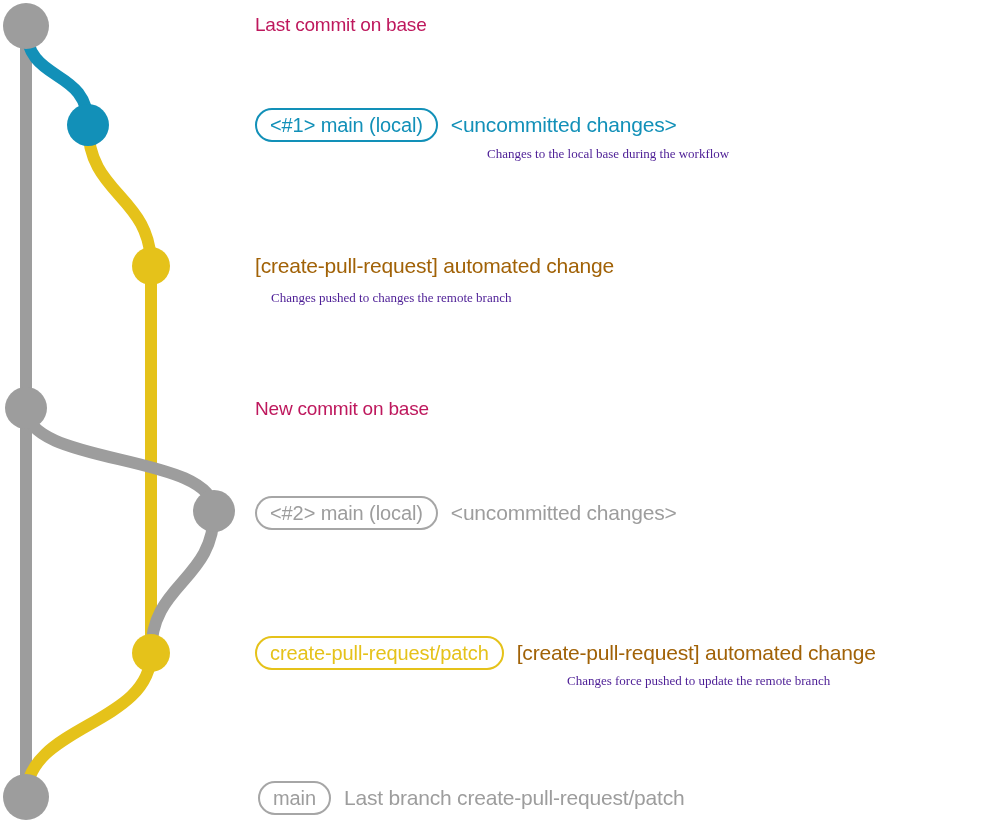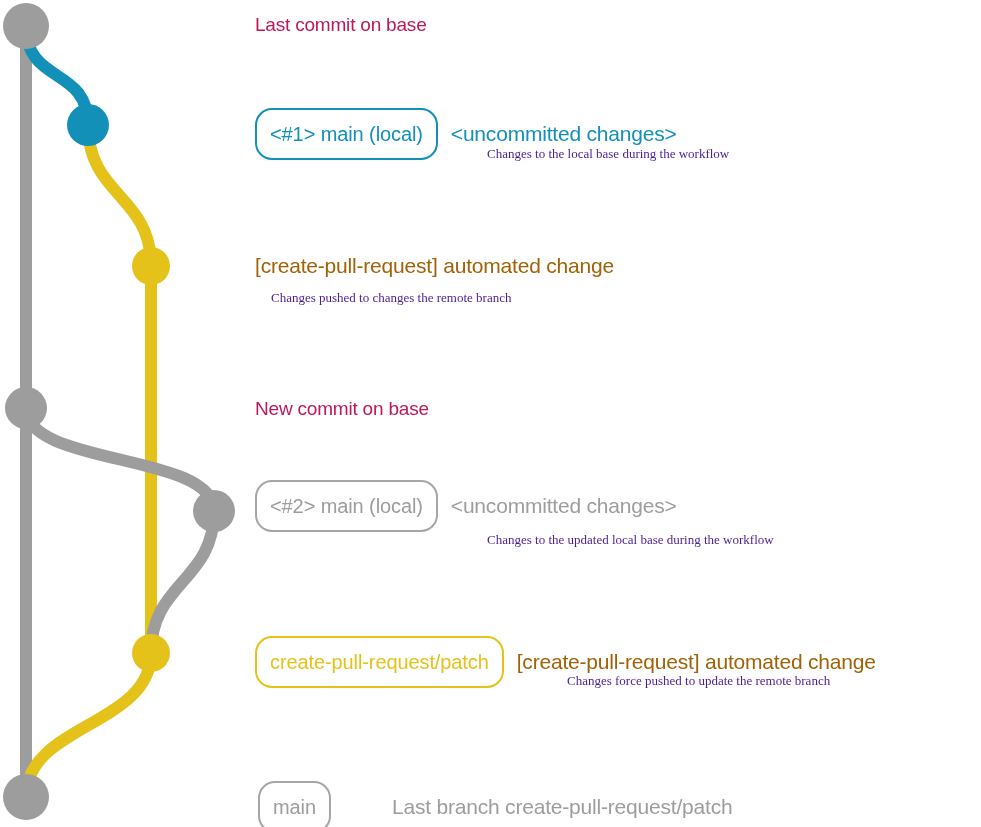--- a/index.html
+++ b/index.html
@@ -40,21 +40,21 @@
   }
 
   .badge {
     display: inline-flex;
     align-items: center;
     justify-content: center;
     box-sizing: border-box;
     border-radius: 17px;
     border-style: solid;
     border-width: 2px;
-    height: 52px;
+    height: 34px;
     padding: 13px 13px;
     font-size: 20px;
     letter-spacing: -0.1px;
     background: #ffffff;
   }
 
   .badge-blue   { border-color: #1290b8; color: #1290b8; }
   .badge-gray   { border-color: #a6a6a6; color: #9d9d9d; }
   .badge-yellow { border-color: #e5c21a; color: #e5c21a; }
 
@@ -124,30 +124,29 @@
     <span class="badge badge-blue">&lt;#1&gt; main (local)</span>
     <span class="subject subject-blue gap-after-badge">&lt;uncommitted changes&gt;</span>
   </div>
   <div class="description" style="left:487px; top:146px;">Changes to the local base during the workflow</div>
 
   <div class="plain-subject subject-yellow" style="left:255px; top:254px;">[create-pull-request] automated change</div>
   <div class="description" style="left:271px; top:290px;">Changes pushed to changes the remote branch</div>
 
   <div class="plain-heading" style="left:255px; top:398px;">New commit on base</div>
 
-  <div class="row" style="left:255px; top:480px;justify-content:flex-end;">
+  <div class="row" style="left:255px; top:496px;justify-content:flex-end;">
     <span class="badge badge-gray">&lt;#2&gt; main (local)</span>
     <span class="subject subject-gray gap-after-badge">&lt;uncommitted changes&gt;</span>
   </div>
-  <div class="description" style="left:487px; top:532px;">Changes to the updated local base during the workflow</div>
 
   <div class="row" style="left:255px; top:636px;">
     <span class="badge badge-yellow">create-pull-request/patch</span>
     <span class="subject subject-yellow gap-after-badge">[create-pull-request] automated change</span>
   </div>
   <div class="description" style="left:567px; top:673px;">Changes force pushed to update the remote branch</div>
 
-  <div class="row" style="left:258px; top:781px;gap:48px;">
+  <div class="row" style="left:258px; top:781px;">
     <span class="badge badge-gray">main</span>
     <span class="subject subject-gray gap-after-badge">Last branch create-pull-request/patch</span>
   </div>
 
 </div>
 
 </body></html>

